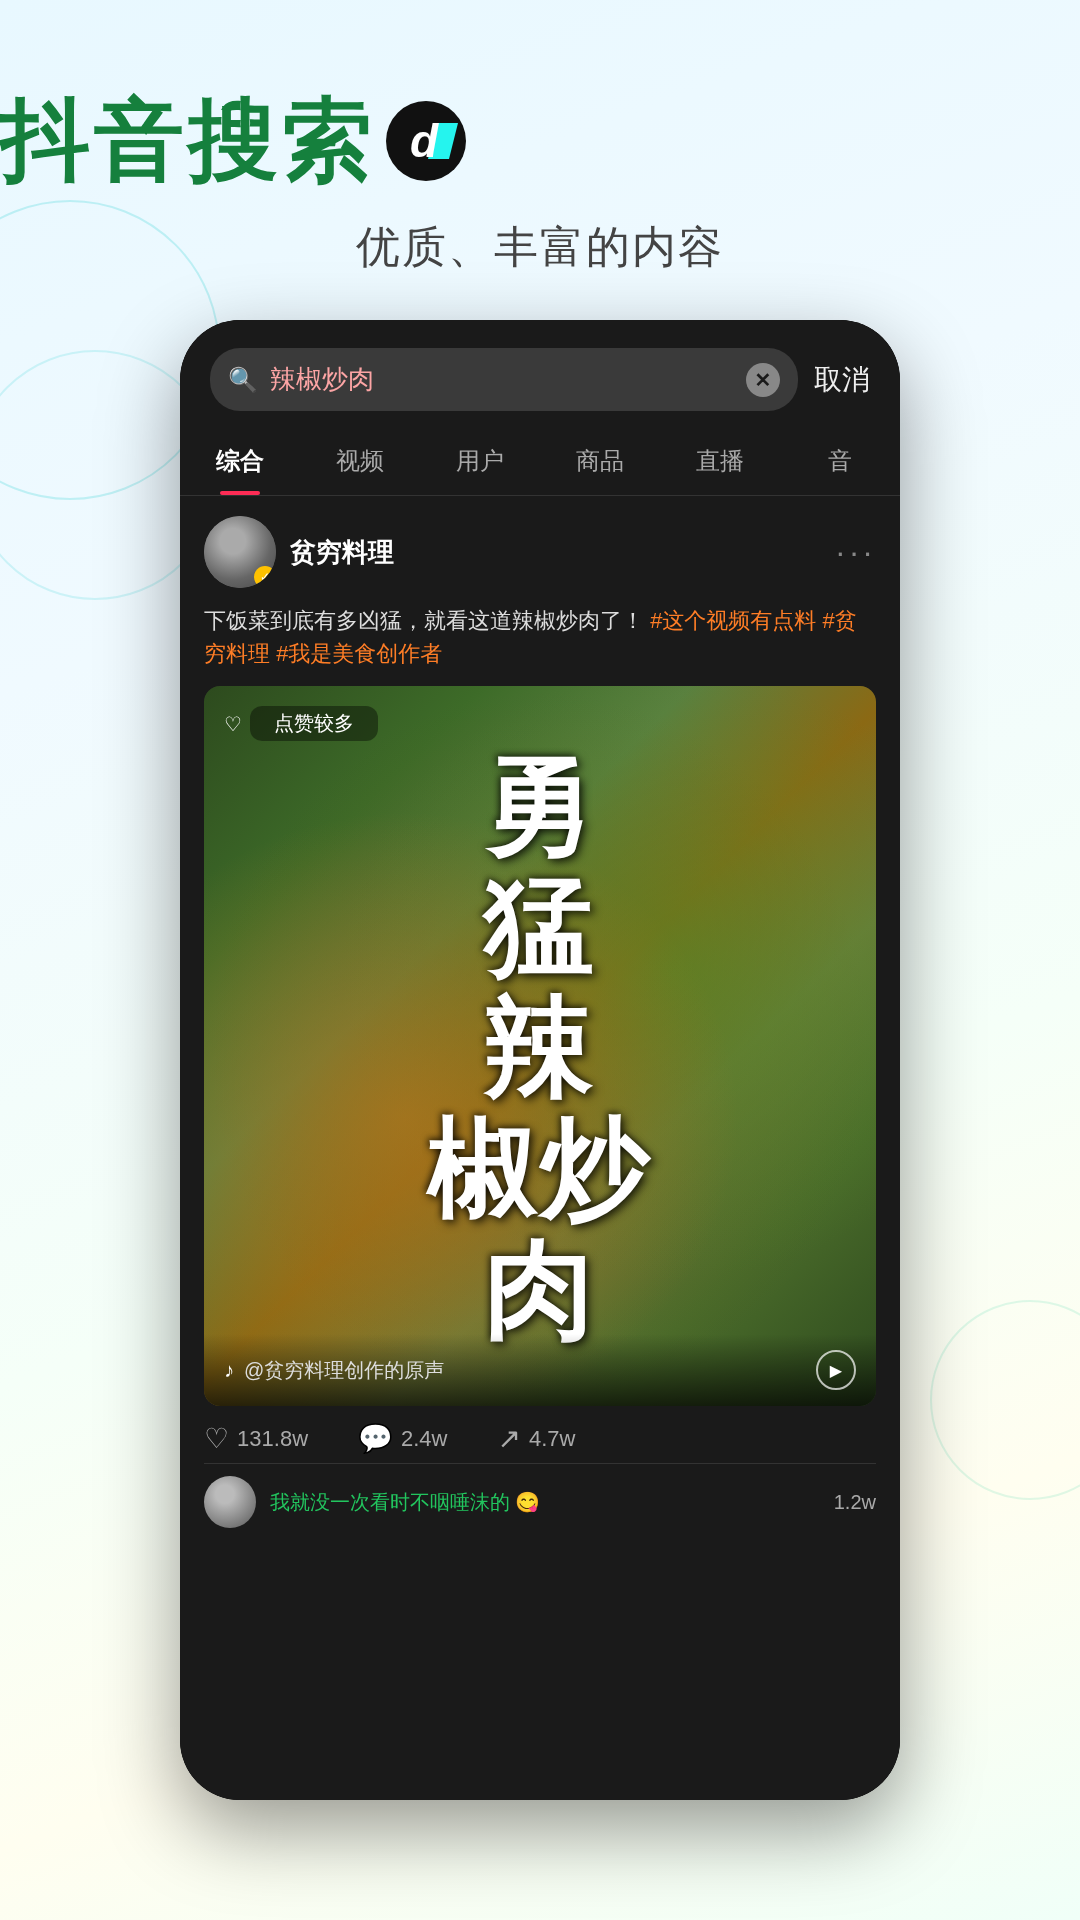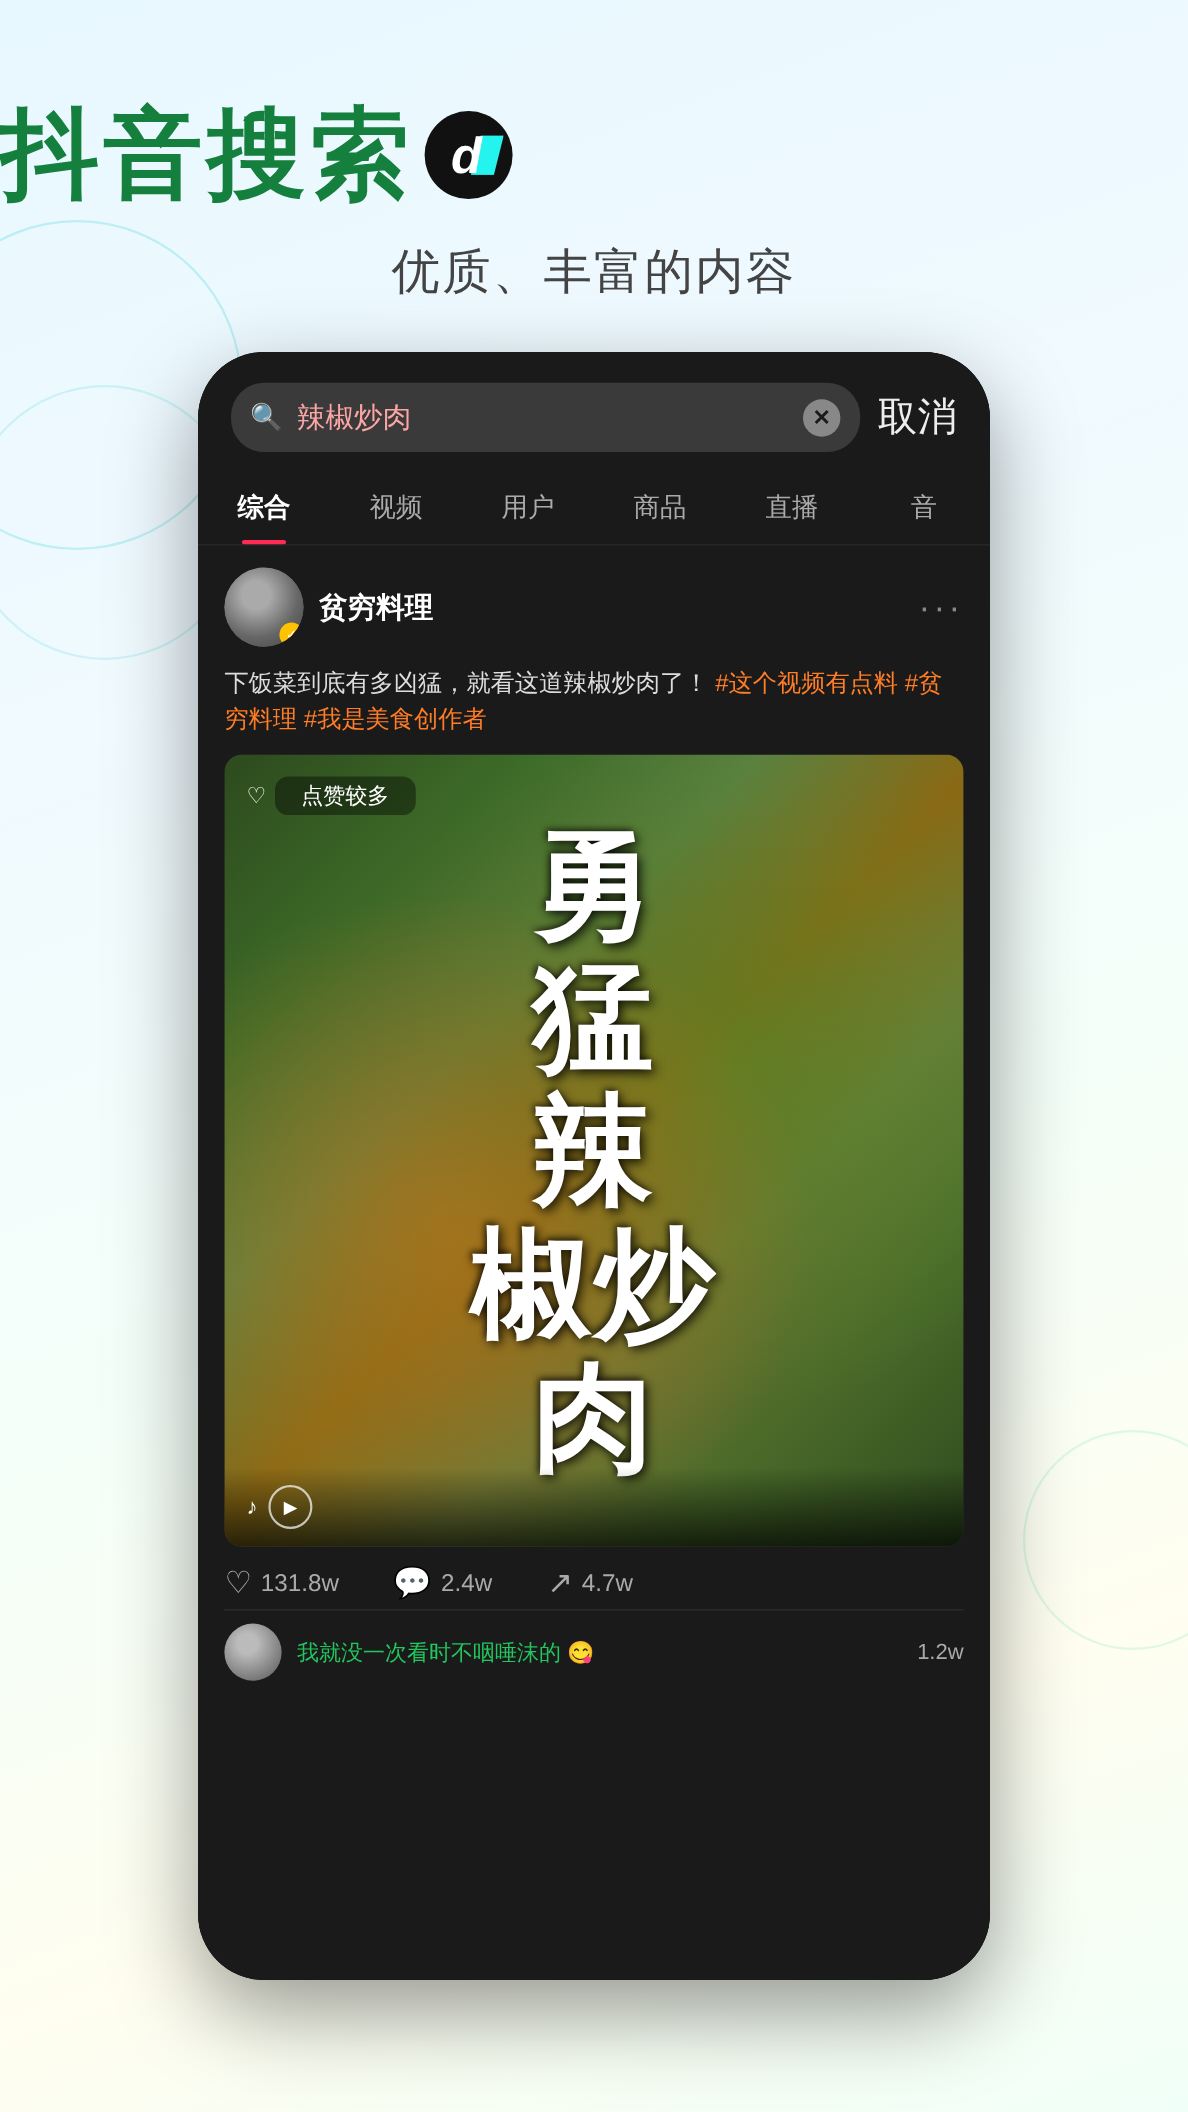--- a/index.html
+++ b/index.html
@@ -143,21 +143,21 @@
       width: 34px; height: 34px;
       background: #888;
       border-radius: 50%;
       display: flex; align-items: center; justify-content: center;
       color: #1a1a1a;
       font-size: 20px;
       font-weight: bold;
     }
     .cancel-btn {
       color: #eee;
-      font-size: 36px;
+      font-size: 28px;
       white-space: nowrap;
     }
 
     
     .tabs-area {
       background: #1a1a1a;
       display: flex;
       border-bottom: 1px solid #333;
       flex-shrink: 0;
       overflow-x: hidden;
@@ -453,20 +453,21 @@
               <span>辣</span>
             </div>
             <div style="font-size:110px; display:flex; gap:8px">
               <span>椒炒</span>
             </div>
             <div style="font-size:110px">肉</div>
           </div>
 
           <div class="video-bottom">
             <span class="tiktok-small-icon">♪</span>
+            <span class="audio-text">@贫穷料理创作的原声</span>
             <div class="play-btn">▶</div>
           </div>
         </div>
       </div>
 
       <div class="interaction-bar">
         <div class="interaction-item">
           <span class="interaction-icon">♡</span>
           <span class="interaction-count">131.8w</span>
         </div>

